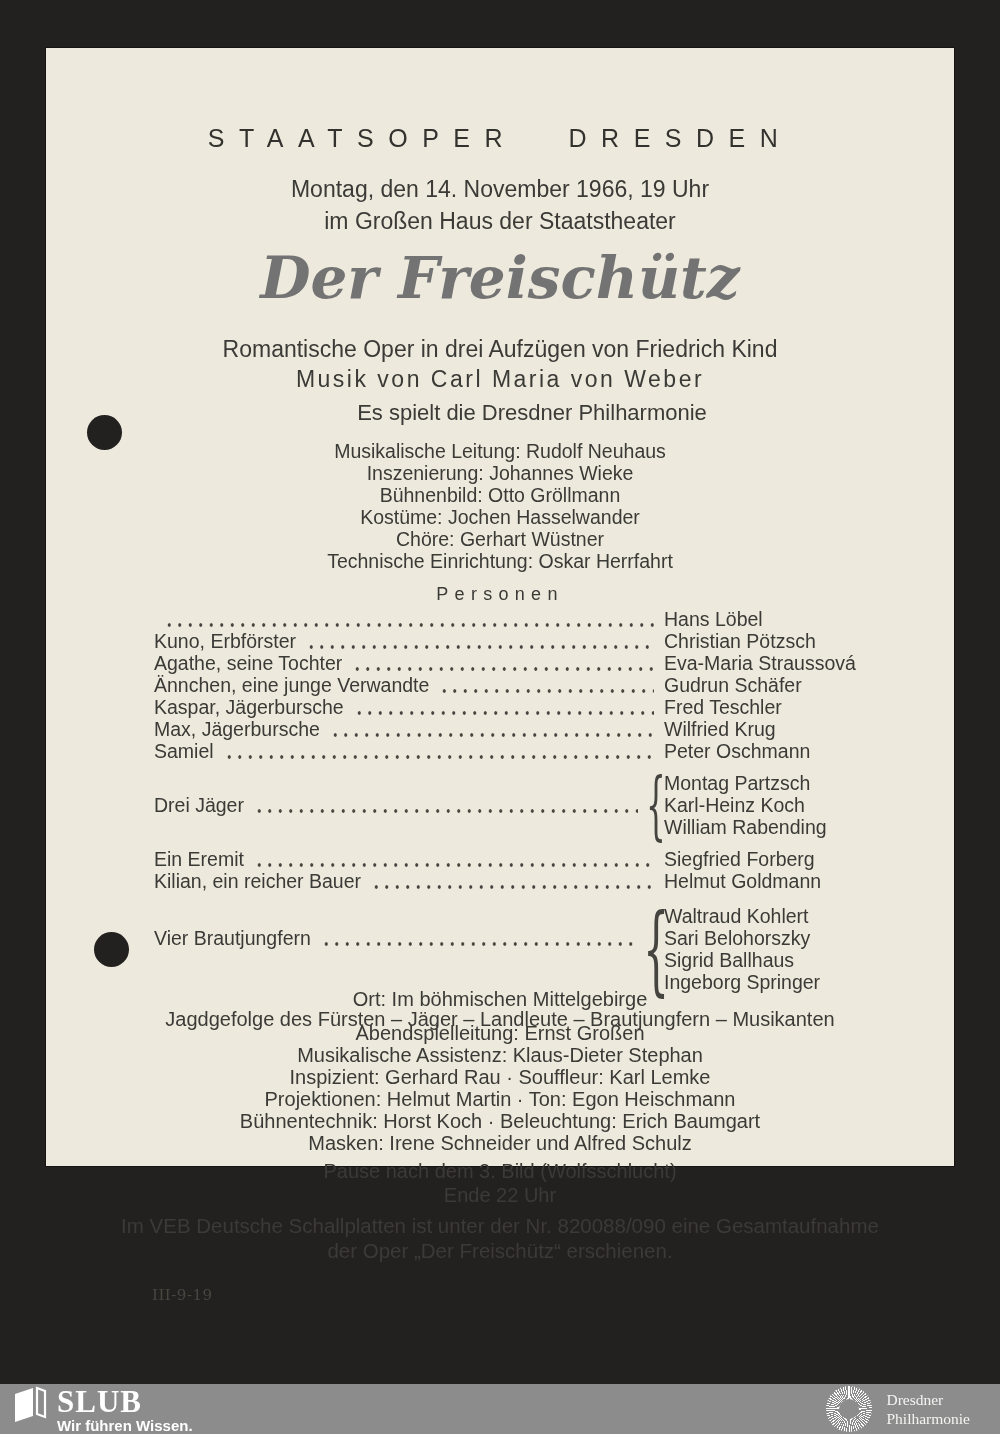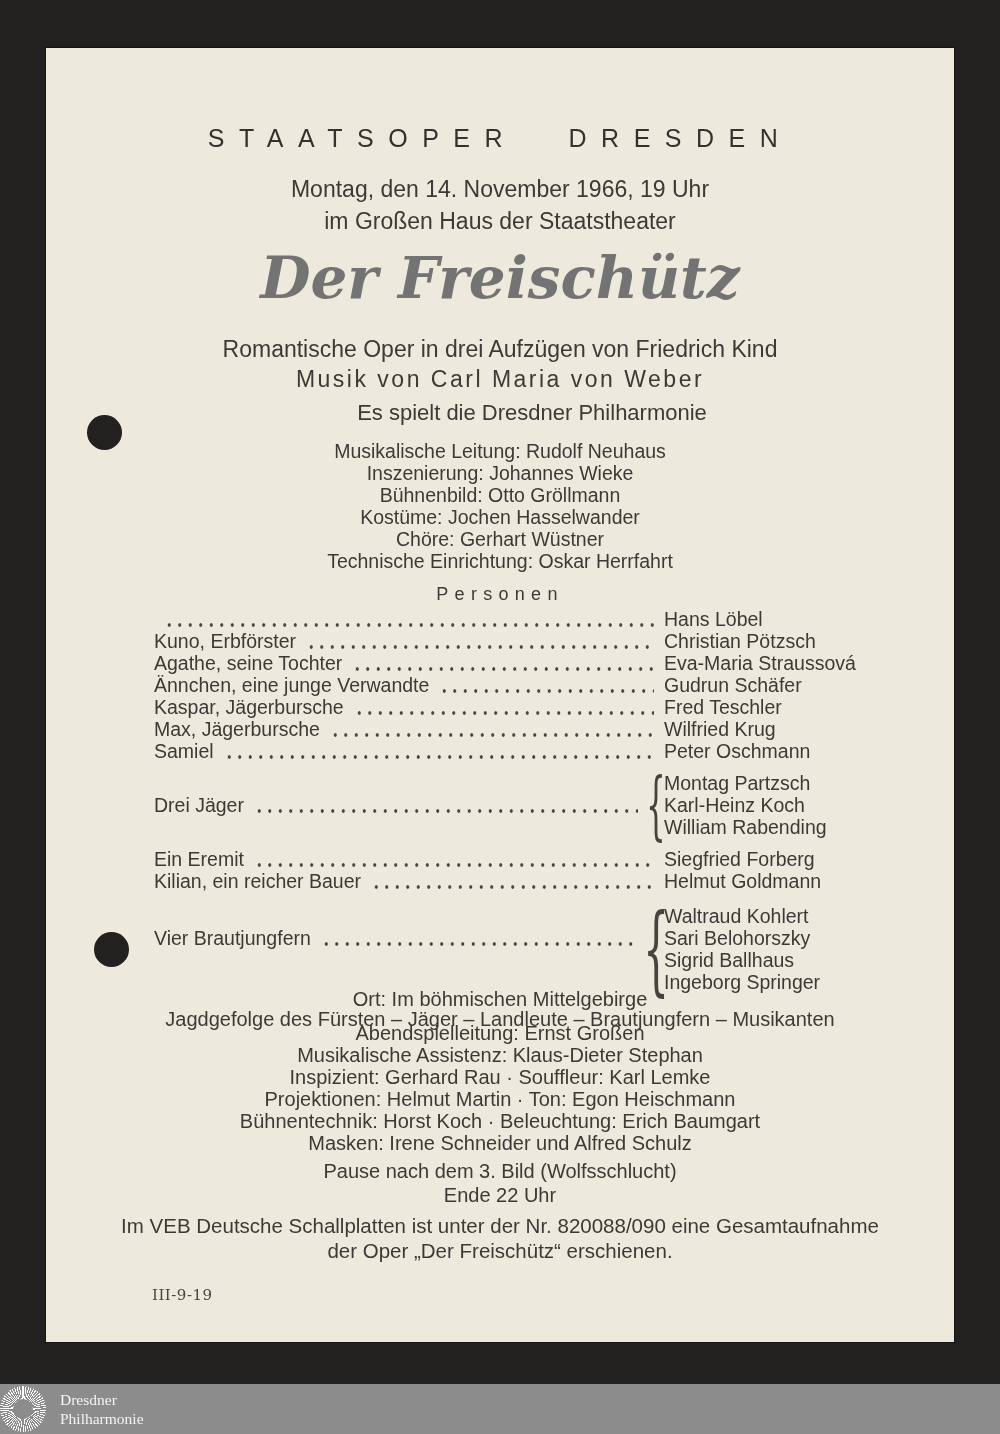--- a/index.html
+++ b/index.html
@@ -1,19 +1,19 @@
 <!DOCTYPE html>
 <html><head>
 <meta charset="utf-8">
 <style>
   html,body{margin:0;padding:0;width:1000px;height:1434px;background:#201e1d;overflow:hidden;
     font-family:"Liberation Sans",sans-serif;}
   .stage{position:relative;width:1000px;height:1434px;background:#232120;}
   
-  .paper{position:absolute;left:46px;top:48px;width:908px;height:1294px;
+  .paper{position:absolute;left:46px;top:48px;width:908px;height:1118px;
     background:#edeadd;color:#3b3a36;box-shadow:0 0 0 1px rgba(0,0,0,.4);}
   .line{position:absolute;left:0;width:100%;text-align:center;white-space:nowrap;}
   .doc-header{top:76px;font-size:25px;letter-spacing:.58em;word-spacing:1.2em;color:#33322e;}
   .date{top:128px;font-size:23px;}
   .venue{top:160px;font-size:23px;}
   .title{top:196px;font-size:58px;font-family:"DejaVu Serif",serif;font-style:italic;
     font-weight:bold;color:#737373;}
   .sub1{top:288px;font-size:23px;}
   .sub2{top:318px;font-size:23px;letter-spacing:2.5px;}
   .orch{top:352px;font-size:22px;margin-left:32px;}
@@ -47,21 +47,21 @@
   .hole1{left:41px;top:367px;}
   .hole2{left:48px;top:884px;}
   
   .footerbar{position:absolute;left:0;top:1384px;width:1000px;height:50px;background:#8c8c8c;
     display:flex;align-items:center;justify-content:space-between;}
   .slub{display:flex;align-items:flex-start;gap:10px;padding-left:13px;cursor:pointer;}
   .slub-text{display:flex;flex-direction:column;line-height:1;}
   .slub-name{font-family:"Liberation Serif",serif;font-weight:bold;font-size:31px;color:#fff;
     letter-spacing:1px;}
   .slub-tagline{font-size:15px;font-weight:bold;color:#fff;margin-top:1px;}
-  .partner{display:flex;align-items:center;gap:14px;padding-right:44px;cursor:pointer;}
+  .partner{display:flex;align-items:center;gap:14px;padding-right:30px;cursor:pointer;}
   .sunburst{width:46px;height:46px;border-radius:50%;position:relative;
     background:repeating-conic-gradient(#ffffff 0deg 2.6deg,rgba(255,255,255,0) 2.6deg 6.6deg);}
   .sunburst::after{content:"";position:absolute;left:13px;top:13px;width:20px;height:20px;
     border-radius:50%;background:#8c8c8c;}
   .partner-text{font-family:"Liberation Serif",serif;font-size:15.5px;color:#f4f4f2;
     line-height:1.25;}
 </style>
 </head>
 <body>
 
@@ -215,20 +215,32 @@
     <div class="line ende">Ende 22 Uhr</div>
     <div class="line note1">Im VEB Deutsche Schallplatten ist unter der Nr. 820088/090 eine Gesamtaufnahme</div>
     <div class="line note2">der Oper „Der Freischütz“ erschienen.</div>
     <div class="printcode">III-9-19</div>
 
     <div class="hole hole1"></div>
     <div class="hole hole2"></div>
   </div>
 
   <div class="footerbar">
+    <div class="slub">
+      <span>
+        <svg width="34" height="38" viewBox="0 0 34 38">
+          <polygon points="2,8 20,2 20,30 2,36" fill="#ffffff"></polygon>
+          <polygon points="24,2 32,5 32,31 24,28" fill="none" stroke="#ffffff" stroke-width="2.2"></polygon>
+        </svg>
+      </span>
+      <span class="slub-text">
+        <span class="slub-name">SLUB</span>
+        <span class="slub-tagline">Wir führen Wissen.</span>
+      </span>
+    </div>
     <div class="partner">
       <span class="sunburst"></span>
       <span class="partner-text">
         <span>Dresdner</span><br>
         <span>Philharmonie</span>
       </span>
     </div>
   </div>
 
 </div>

